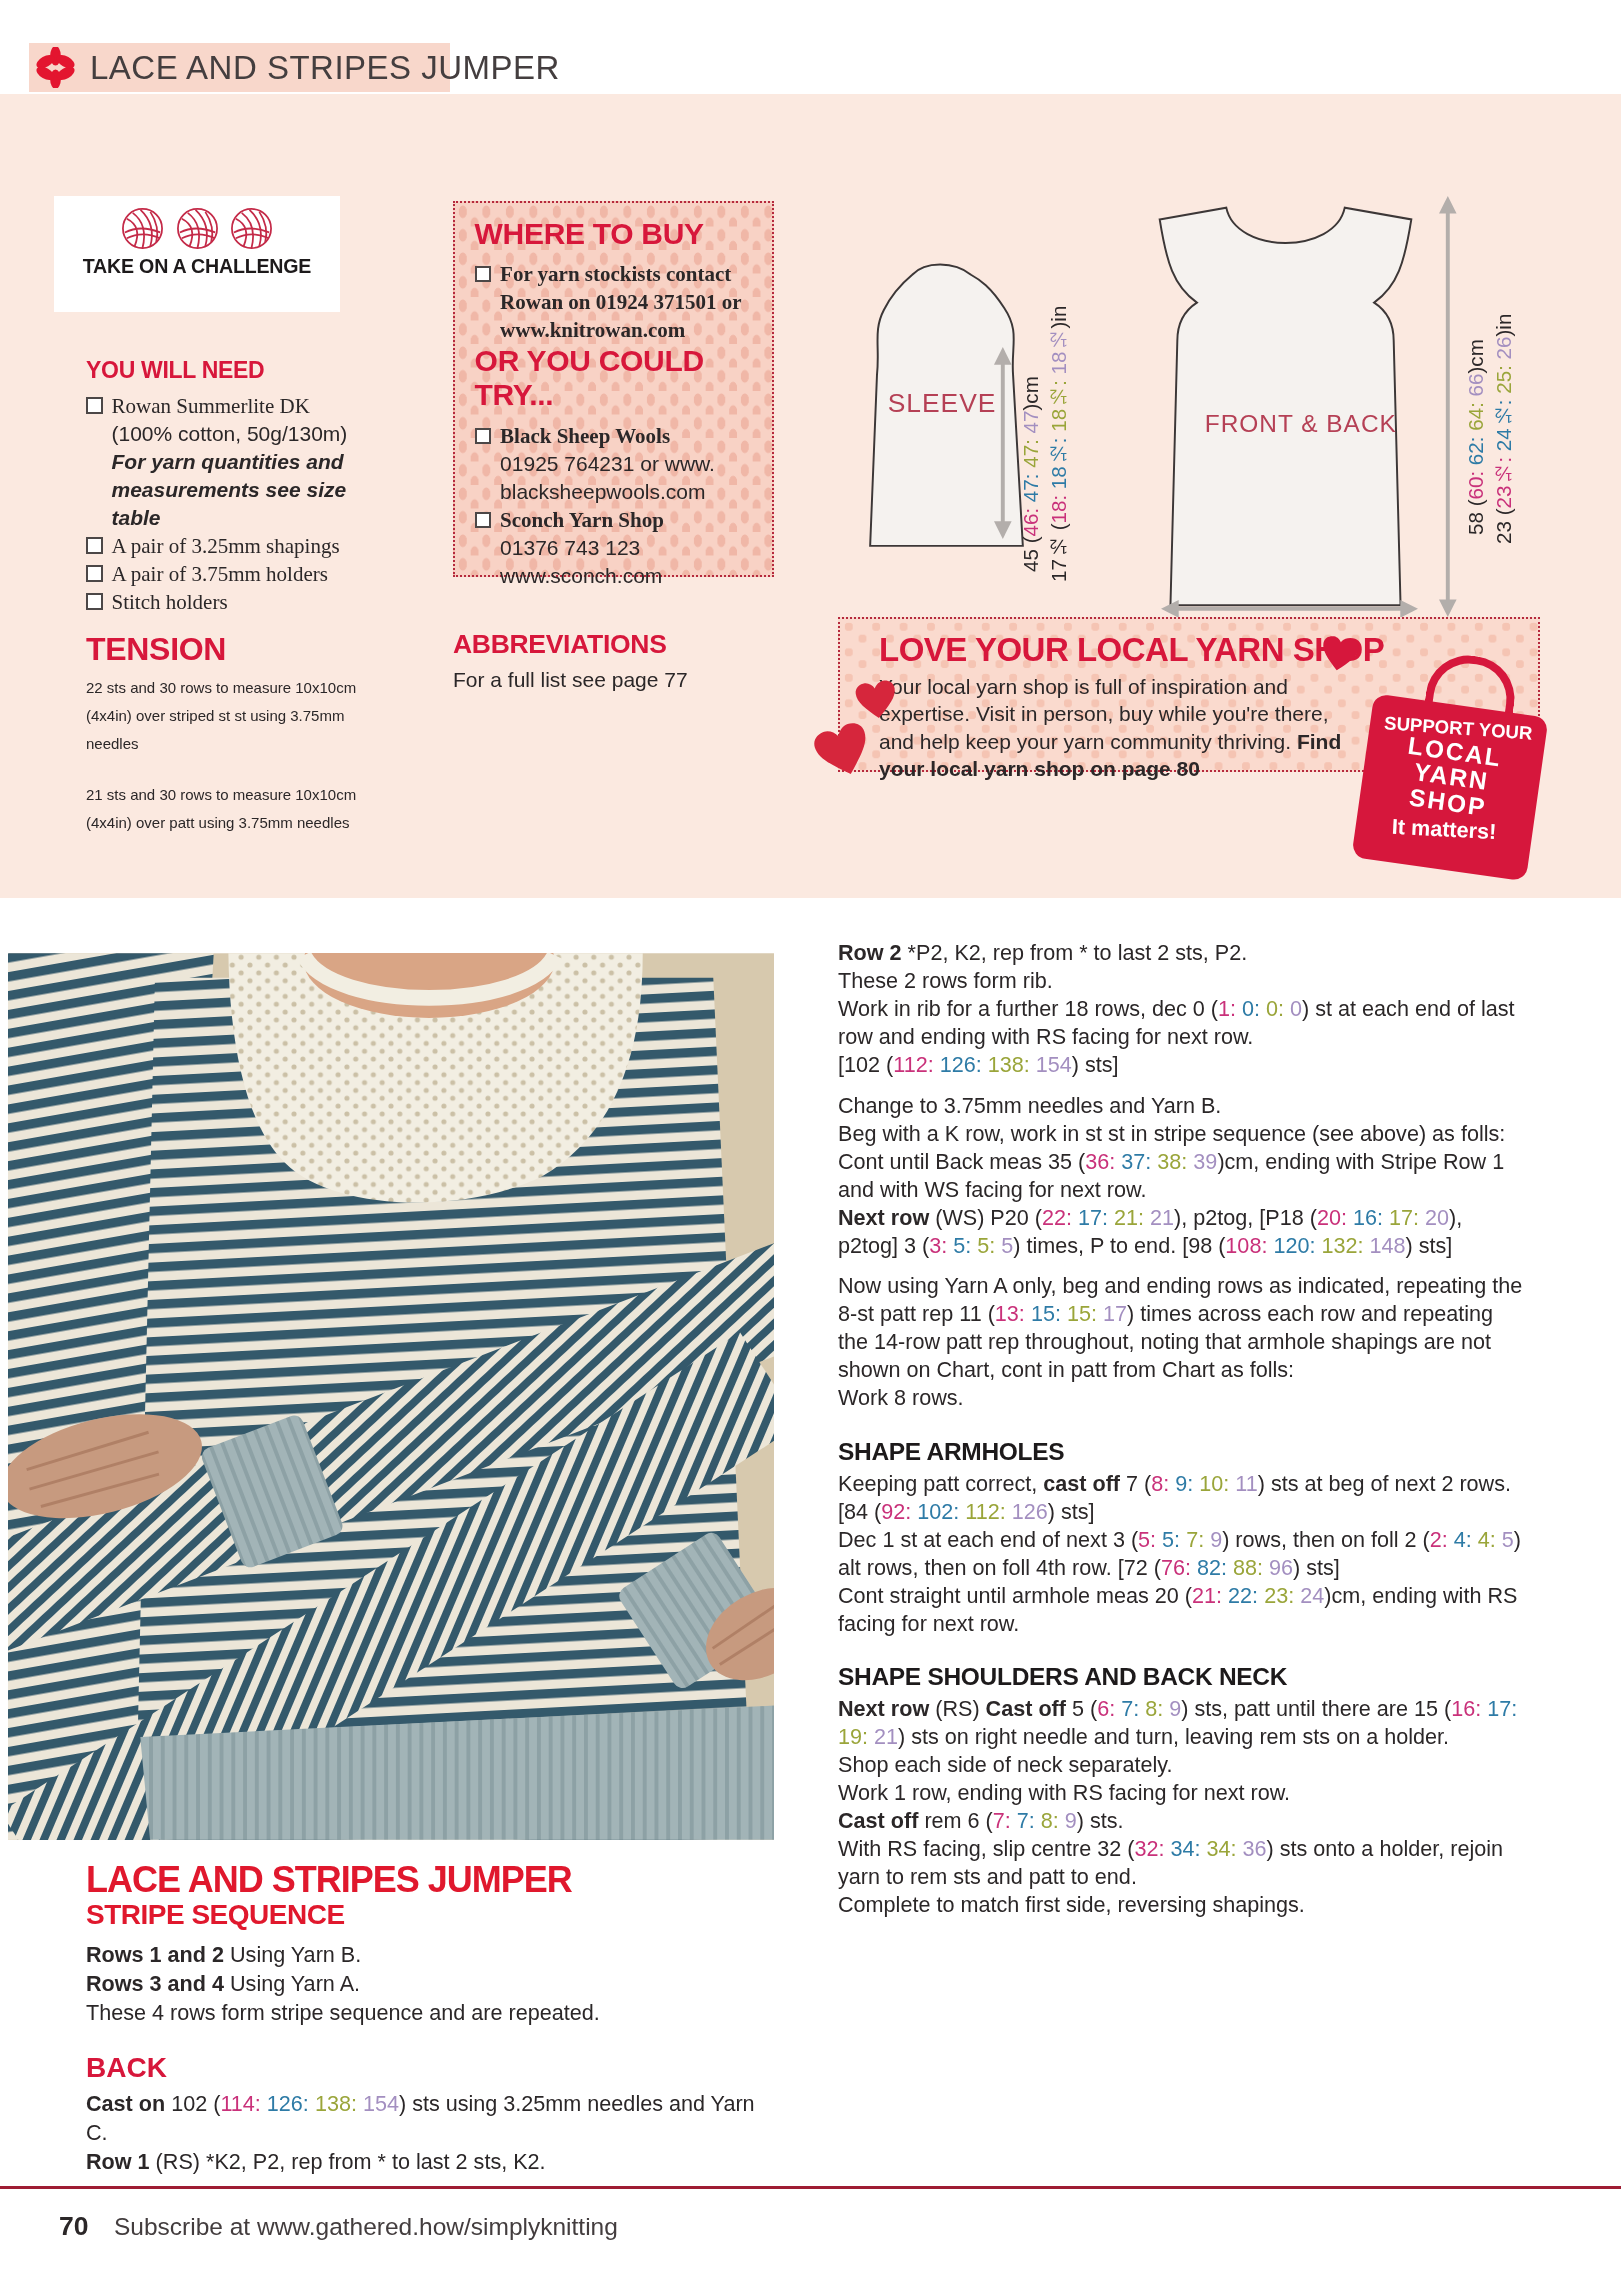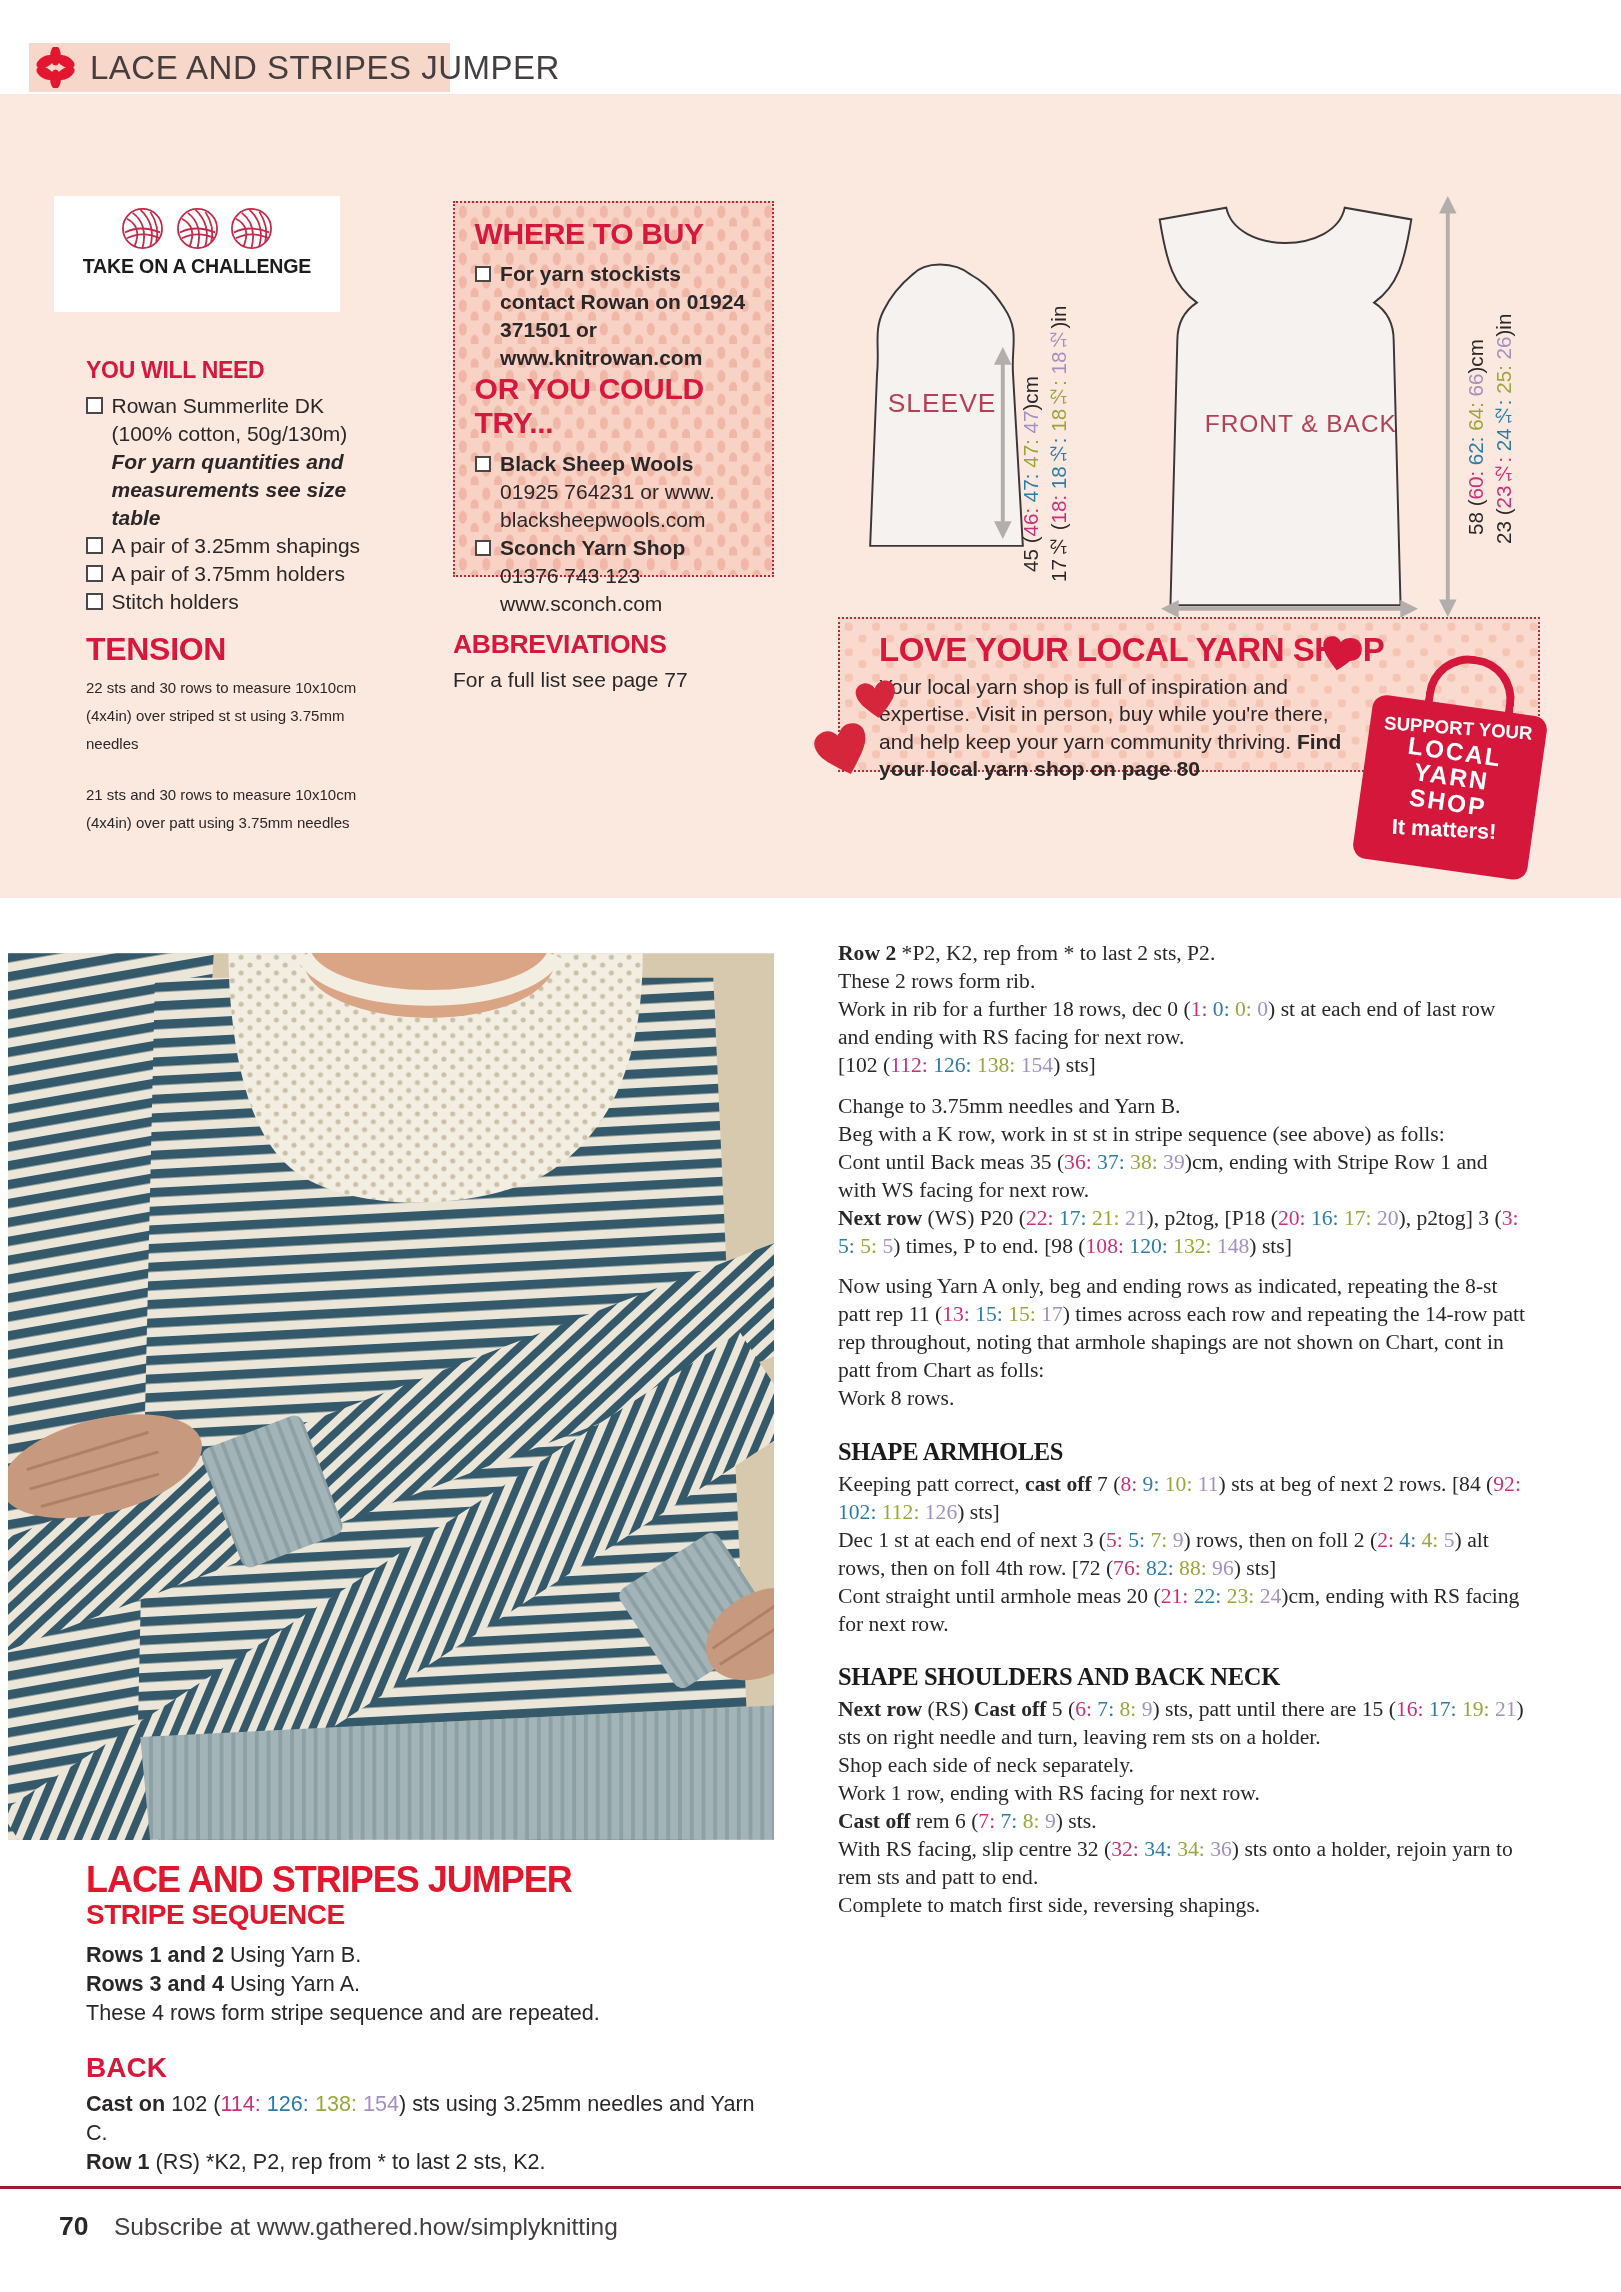--- a/index.html
+++ b/index.html
@@ -16,21 +16,21 @@
   .top-panel{position:absolute;left:0;top:94px;width:1621px;height:804px;background:#fbe9e0;}
 
   .challenge-card{position:absolute;left:54px;top:102px;width:286px;height:116px;background:#ffffff;text-align:center;}
   .yarn-row{margin-top:9.8px;display:flex;justify-content:center;gap:9.8px;}
   .challenge-label{margin-top:3.9px;font-size:19.6px;font-weight:700;color:#1d1a1b;letter-spacing:-0.2px;}
 
   .red-h{color:#d7173b;font-weight:700;letter-spacing:-0.3px;}
   .ywn{position:absolute;left:86px;top:263px;width:279px;}
   .ywn .red-h{font-size:23px;margin:0 0 7.8px 0;}
   .line{margin:0;padding-left:25.5px;font-size:21px;line-height:28px;color:#2b2728;}
-  .line.hasbox{text-indent:-25.5px;}
+  .line.hasbox{text-indent:-25.5px;font-family:Liberation Serif, serif;}
   .box{display:inline-block;width:12.7px;height:12.7px;border:2px solid #4c4747;margin-right:8.8px;vertical-align:-1px;background:#fff;}
 
   .tension{position:absolute;left:86px;top:537px;width:274px;}
   .tension .red-h{font-size:32px;margin:0 0 5.9px 0;}
   .tension p{margin:0 0 0 0;font-size:15px;line-height:28px;}
   .tension p + p{margin-top:23.5px;}
 
   .wtb-box{position:absolute;left:453px;top:107px;width:321px;height:376px;border:2.9px dotted #b5293d;
            background-color:#f8d2c5;
            background-image:radial-gradient(ellipse 6.9px 10.8px at 7.8px 8.8px, #f0b7a7 55%, transparent 62%),
@@ -67,21 +67,21 @@
   .photo{position:absolute;left:7.8px;top:953px;width:766px;height:887px;overflow:hidden;}
 
   
   .bottom-left{position:absolute;left:86px;top:1860px;width:676px;}
   .pattern-title{font-size:36px;font-weight:700;color:#e0182d;letter-spacing:-1px;margin:0;line-height:39px;}
   .stripe-heading{font-size:28px;font-weight:700;color:#e0182d;letter-spacing:-0.5px;margin:0 0 9.8px 0;line-height:31px;}
   .pat-line{margin:0;font-size:21.6px;line-height:29px;}
   .back-heading{font-size:28px;font-weight:700;color:#d7173b;margin:25.5px 0 5.9px 0;line-height:31px;}
 
   
-  .right-col{position:absolute;left:838px;top:939px;width:688px;font-family:Liberation Serif, serif;}
+  .right-col{position:absolute;left:838px;top:939px;width:688px;}
   .col-p{margin:0;font-size:21.6px;line-height:28px;}
   .col-p.gap{margin-top:12.7px;}
   .col-h{font-size:24.5px;font-weight:700;color:#1d1a1b;margin:25.5px 0 3.9px 0;letter-spacing:-0.3px;}
 
   
   .foot-rule{position:absolute;left:0;top:2186px;width:1621px;height:2.9px;background:#9e1c33;}
   .footer{position:absolute;left:59px;top:2211px;font-size:24.5px;color:#433d3e;}
   .footer .num{font-weight:700;font-size:26.5px;margin-right:25.5px;color:#2b2728;}
 </style>
 </head>

